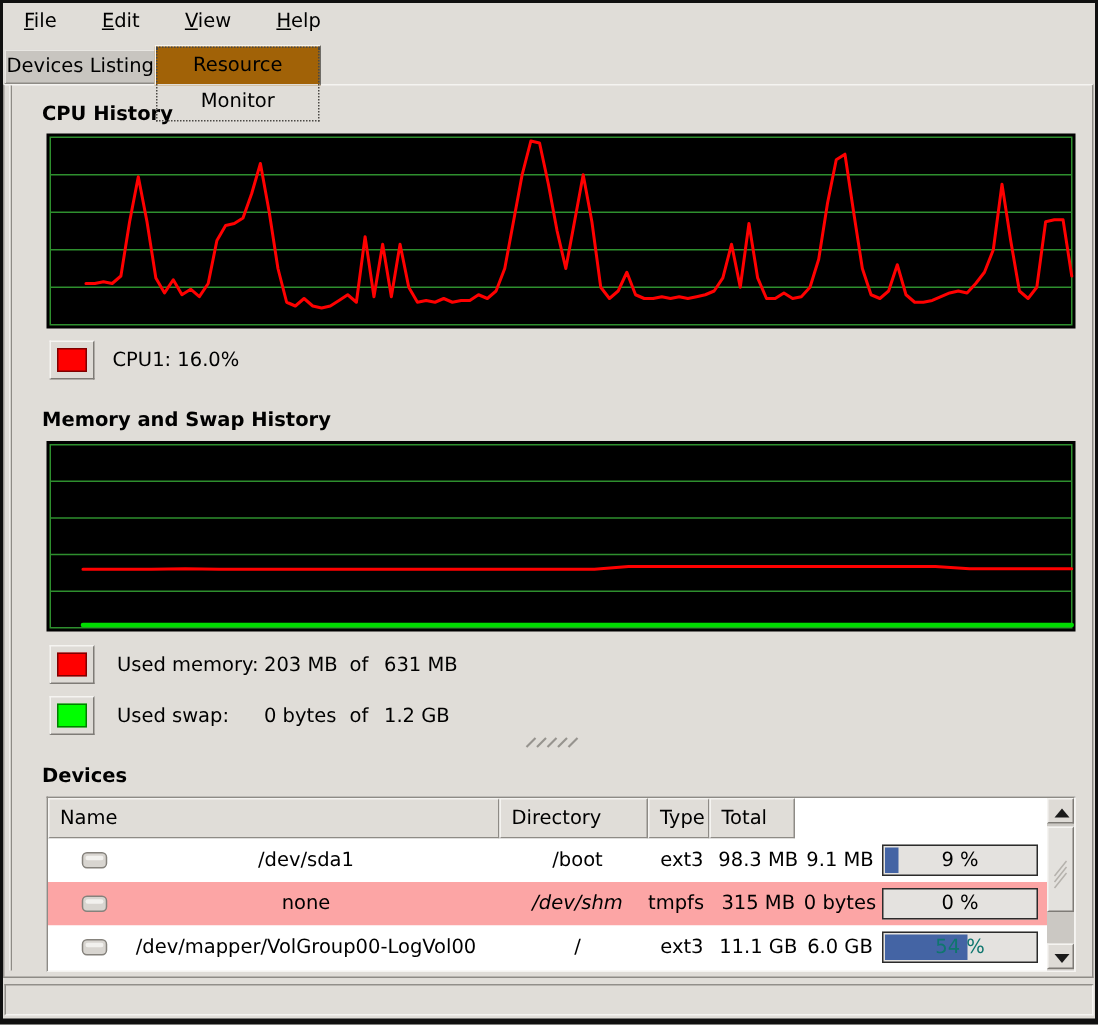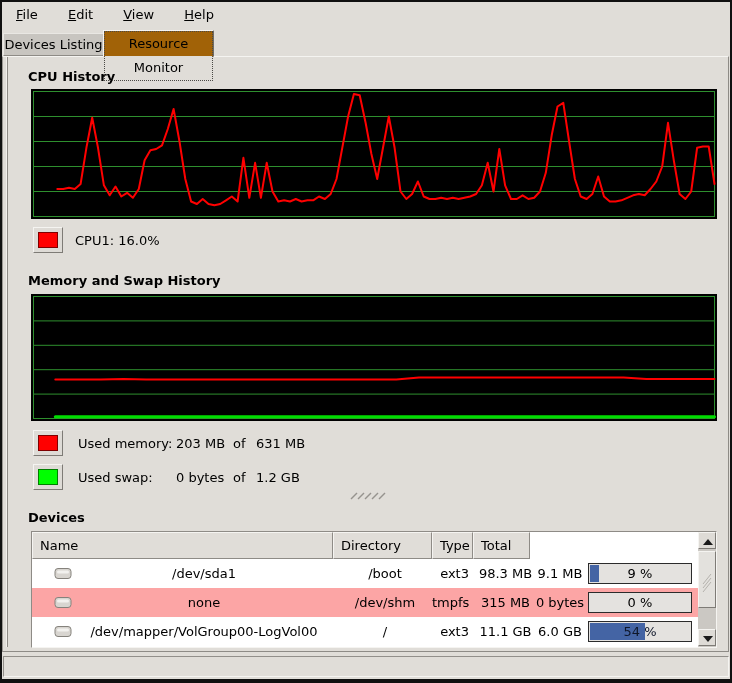--- a/index.html
+++ b/index.html
@@ -166,21 +166,21 @@
         <span class="bar-label" style="color: rgb(0, 0, 0);">9 %</span>
       </div>
     </div>
 
     <div class="trow" style="top:56px;background:#fca5a5;">
       <svg class="disk-icon" width="19" height="15">
         <rect x="1" y="2.5" width="16" height="10" rx="3" fill="#d8d5d0" stroke="#85827c"></rect>
         <rect x="3" y="4.5" width="12" height="3" rx="1.5" fill="#f2f1ee" stroke="none"></rect>
       </svg>
       <div class="cell" style="left:47px;width:250px;">none</div>
-      <div class="cell" style="left:308px;width:90px;">/dev/shm</div>
+      <div class="cell" style="left:308px;width:90px;font-style:italic;">/dev/shm</div>
       <div class="cell" style="left:400px;width:37px;text-align:right;">tmpfs</div>
       <div class="cell" style="left:446px;width:55px;">315 MB</div>
       <div class="cell" style="left:501px;width:54px;">0 bytes</div>
       <div class="bar" style="left:556px;">
         <span class="bar-fill" style="width: 0px; background: rgb(68, 100, 164);"></span>
         <span class="bar-label" style="color: rgb(0, 0, 0);">0 %</span>
       </div>
     </div>
 
     <div class="trow" style="top:85px;background:#ffffff;">
@@ -188,21 +188,21 @@
         <rect x="1" y="2.5" width="16" height="10" rx="3" fill="#d8d5d0" stroke="#85827c"></rect>
         <rect x="3" y="4.5" width="12" height="3" rx="1.5" fill="#f2f1ee" stroke="none"></rect>
       </svg>
       <div class="cell" style="left:47px;width:250px;">/dev/mapper/VolGroup00-LogVol00</div>
       <div class="cell" style="left:308px;width:90px;">/</div>
       <div class="cell" style="left:400px;width:37px;text-align:right;">ext3</div>
       <div class="cell" style="left:446px;width:55px;">11.1 GB</div>
       <div class="cell" style="left:501px;width:54px;">6.0 GB</div>
       <div class="bar" style="left:556px;">
         <span class="bar-fill" style="width: 55px; background: rgb(68, 100, 164);"></span>
-        <span class="bar-label" style="color: #0f172a;">54 %</span>
+        <span class="bar-label" style="color: #0f766e;">54 %</span>
       </div>
     </div>
 
     <div class="scrollbar">
       <div class="sb-btn" style="top:0;">
         <span class="sb-arrow-up"></span>
       </div>
       <div class="sb-thumb">
         <svg width="16" height="55" style="position:absolute;left:0;top:0;">
           <g stroke="#b5b2ad" stroke-width="1">

